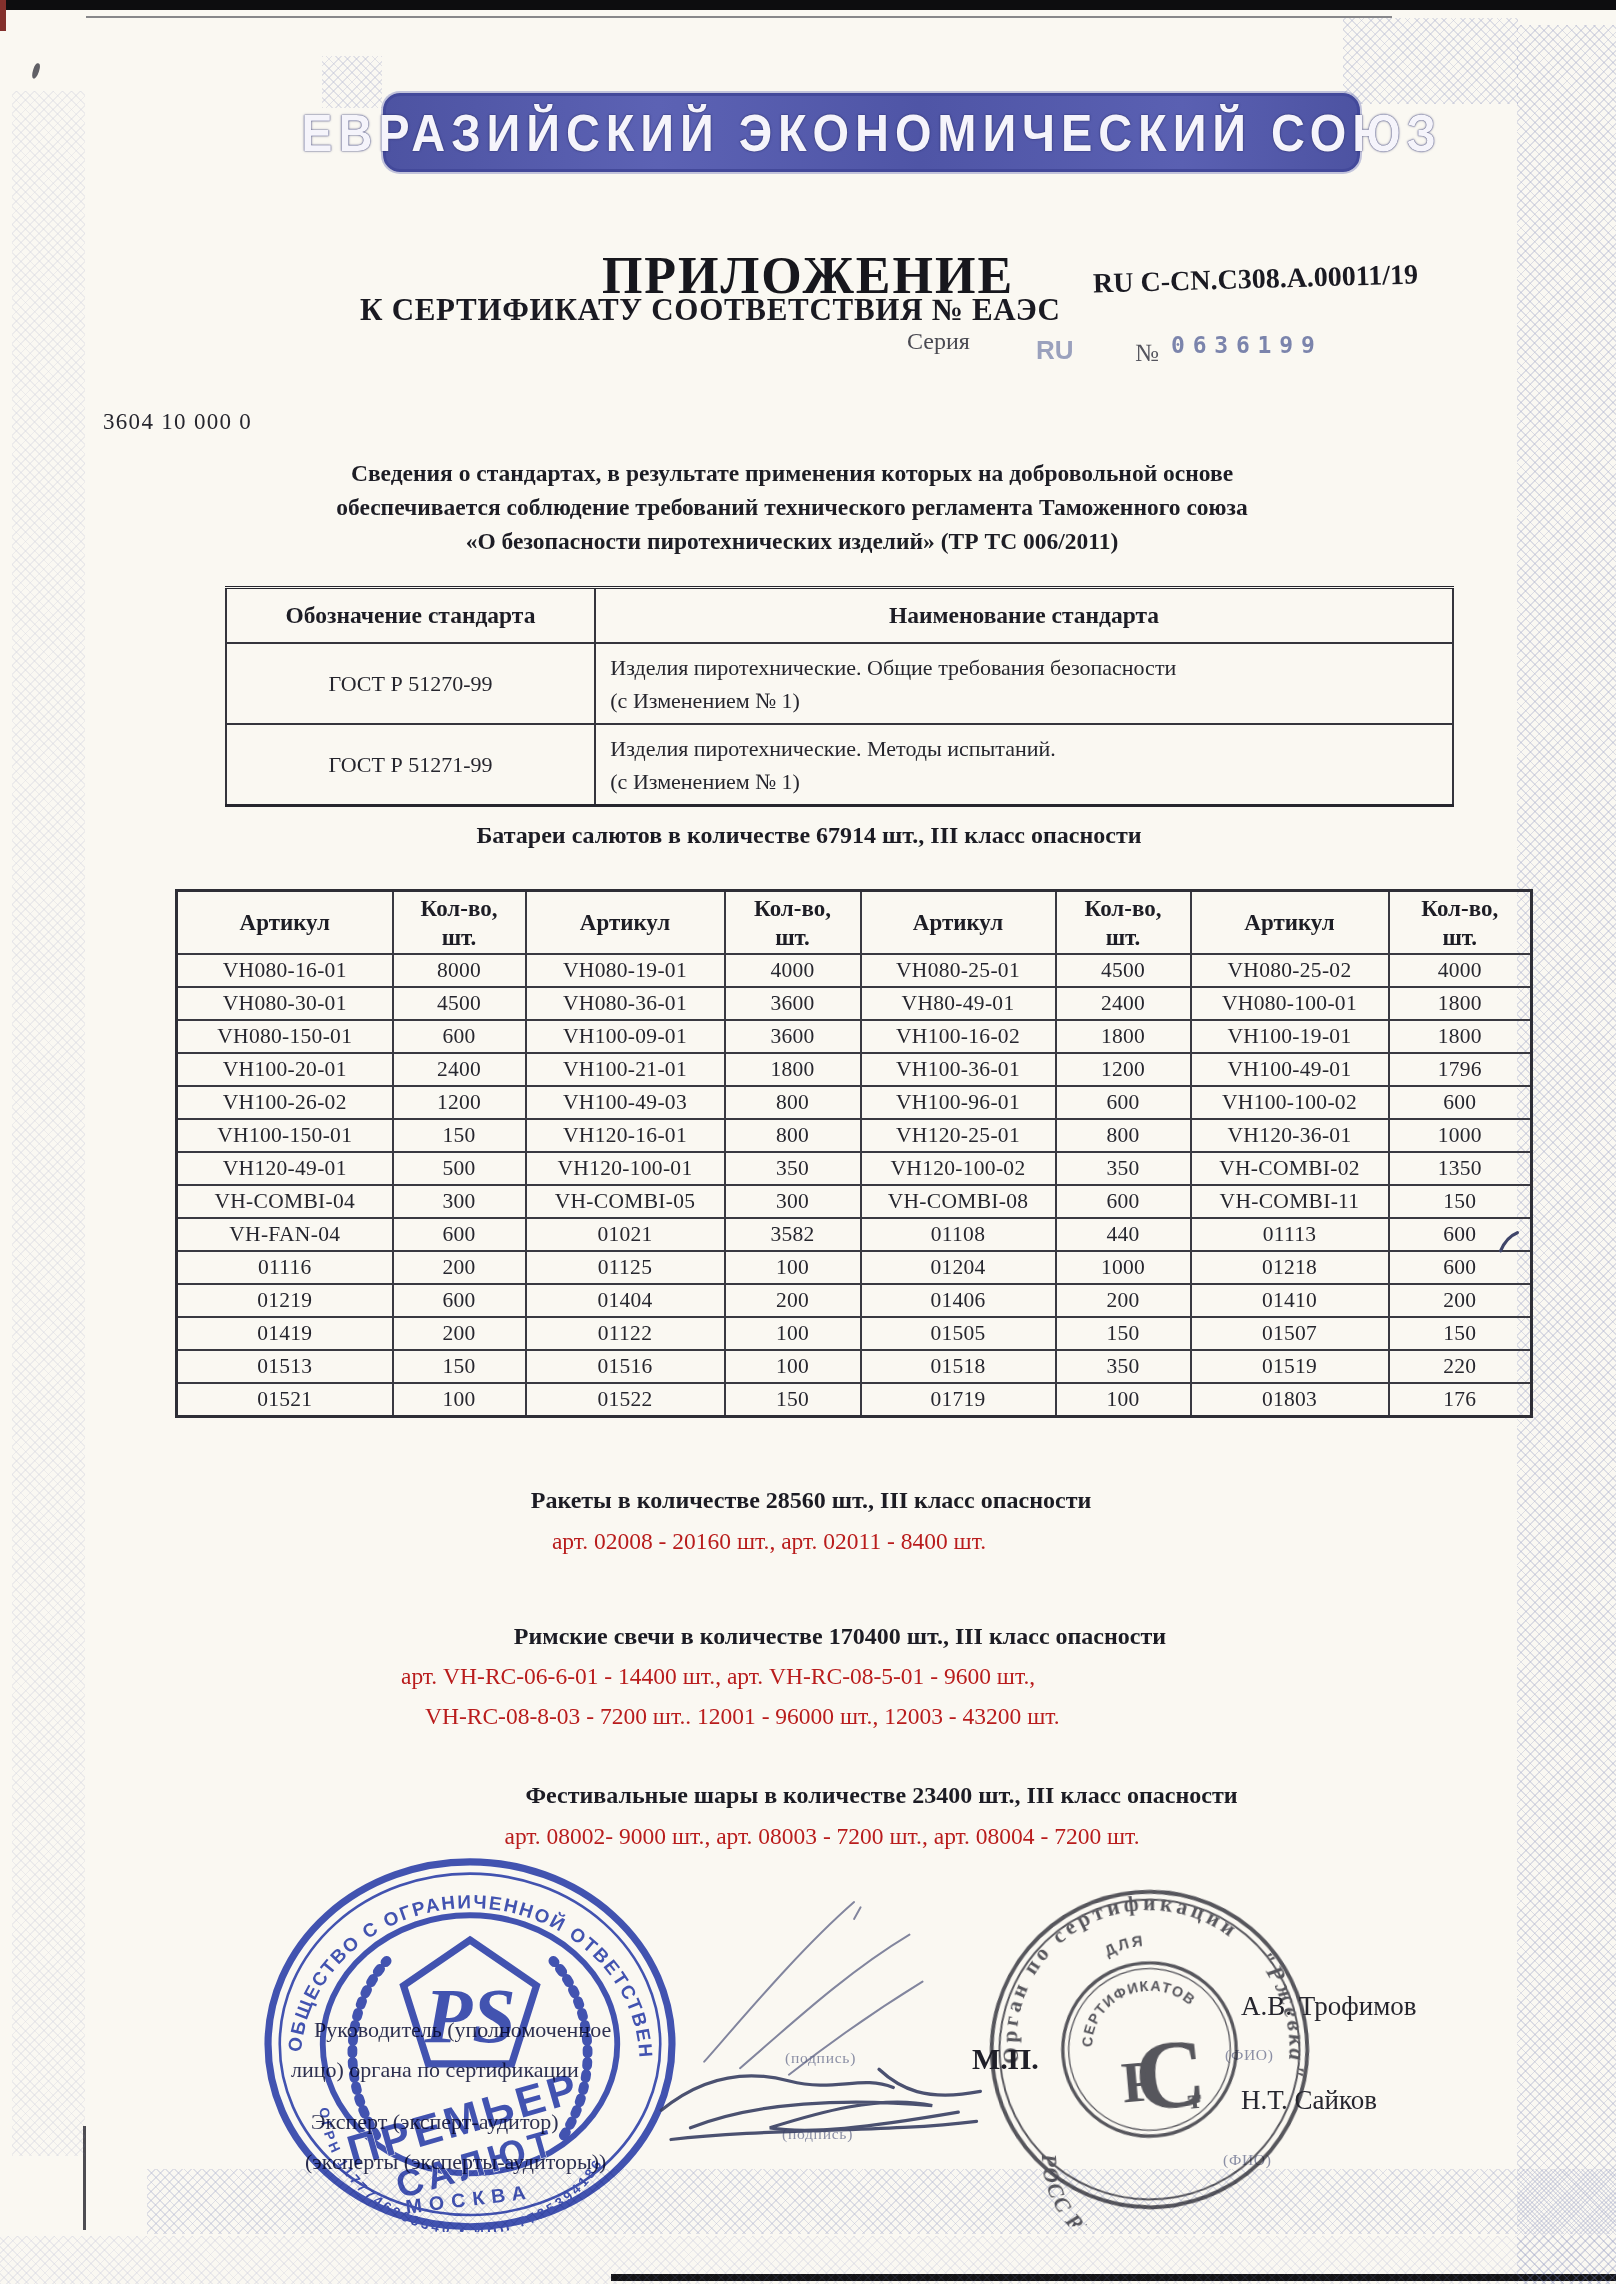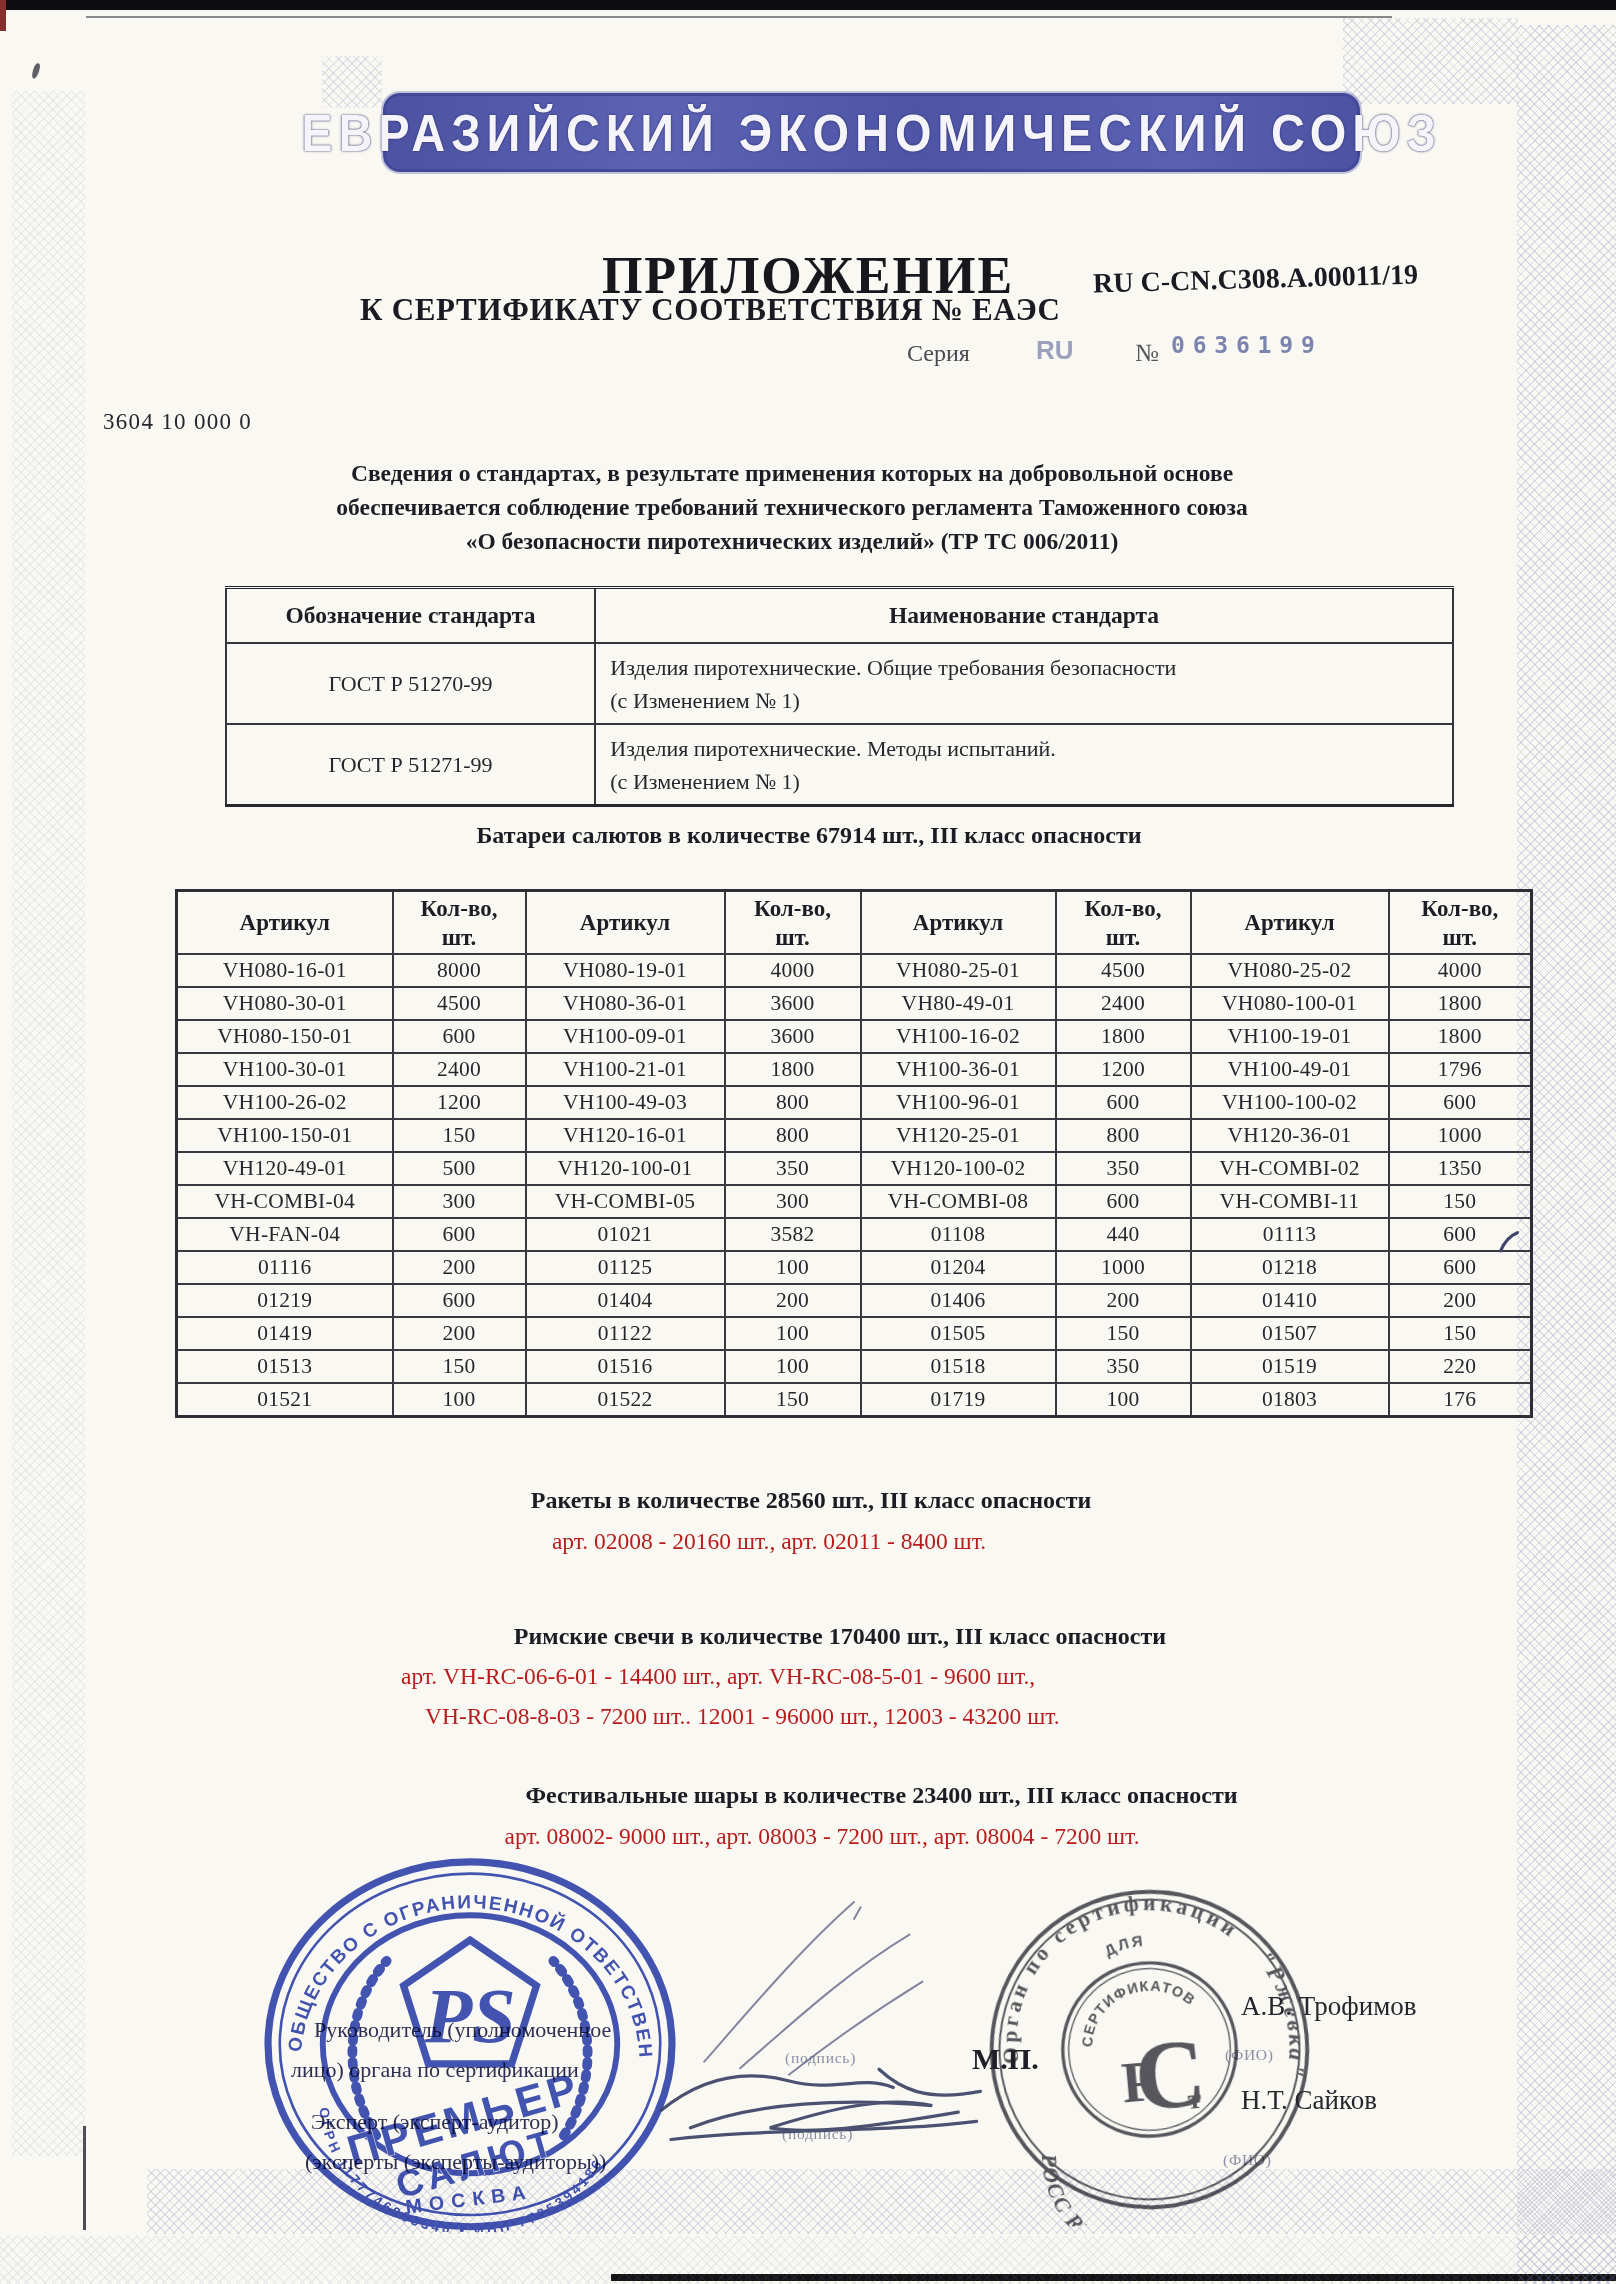--- a/index.html
+++ b/index.html
@@ -35,21 +35,21 @@
     font-family:"Liberation Sans", sans-serif;
     font-weight:bold; font-size:47px; letter-spacing:5.9px; color:#f5f4fb;
     transform:scaleY(1.12);
     text-shadow:0 0 2px rgba(35,40,95,.9), 0 0 0.7px #2b3070;
     white-space:nowrap;
   }
   
   .doc-title{left:189px;top:246px;width:1238px;text-align:center;font-size:52px;font-weight:bold;letter-spacing:2px;color:#17171d;}
   .doc-subtitle{left:360px;top:292px;font-size:31px;font-weight:bold;letter-spacing:0.7px;color:#1a1a22;white-space:nowrap;}
   .cert-number{left:1093px;top:263px;font-size:28px;font-weight:bold;color:#1a1a22;transform:rotate(-1.6deg);white-space:nowrap;}
-  .series-label{left:907px;top:340px;font-size:24px;color:#4a4a52;}
+  .series-label{left:907px;top:328px;font-size:24px;color:#4a4a52;}
   .series-value{left:1036px;top:335px;font-size:26px;font-weight:bold;color:var(--number-gray,#9aa2c4);opacity:.75;font-family:"Liberation Sans",sans-serif;}
   .number-sign{left:1135px;top:339px;font-size:25px;color:#55555e;}
   .number-value{left:1171px;top:332px;font-size:23px;font-weight:bold;font-family:"DejaVu Sans Mono",monospace;letter-spacing:7.8px;color:var(--number-gray,#7b84ac);}
   .tn-code{left:103px;top:409px;font-size:23px;letter-spacing:1.3px;color:#26262e;}
   .intro{left:173px;top:456px;width:1238px;text-align:center;font-weight:bold;font-size:23.5px;line-height:34px;color:#1d1d25;}
   
   .std-table{left:225px;top:586px;border-collapse:collapse;table-layout:fixed;width:1229px;background:transparent;}
   .std-table th,.std-table td{border:2px solid #35353d;vertical-align:middle;}
   .std-table{border-top:3.9px double #26262e;border-bottom:3.3px solid #26262e;}
   .std-head th{font-size:23.5px;font-weight:bold;height:51px;text-align:center;color:#1d1d25;font-family:Liberation Serif, serif;}
@@ -196,21 +196,21 @@
         <td>VH080-150-01</td>
         <td>600</td>
         <td>VH100-09-01</td>
         <td>3600</td>
         <td>VH100-16-02</td>
         <td>1800</td>
         <td>VH100-19-01</td>
         <td>1800</td>
       </tr>
       <tr>
-        <td>VH100-30-01</td>
+        <td>VH100-20-01</td>
         <td>2400</td>
         <td>VH100-21-01</td>
         <td>1800</td>
         <td>VH100-36-01</td>
         <td>1200</td>
         <td>VH100-49-01</td>
         <td>1796</td>
       </tr>
       <tr>
         <td>VH100-26-02</td>

